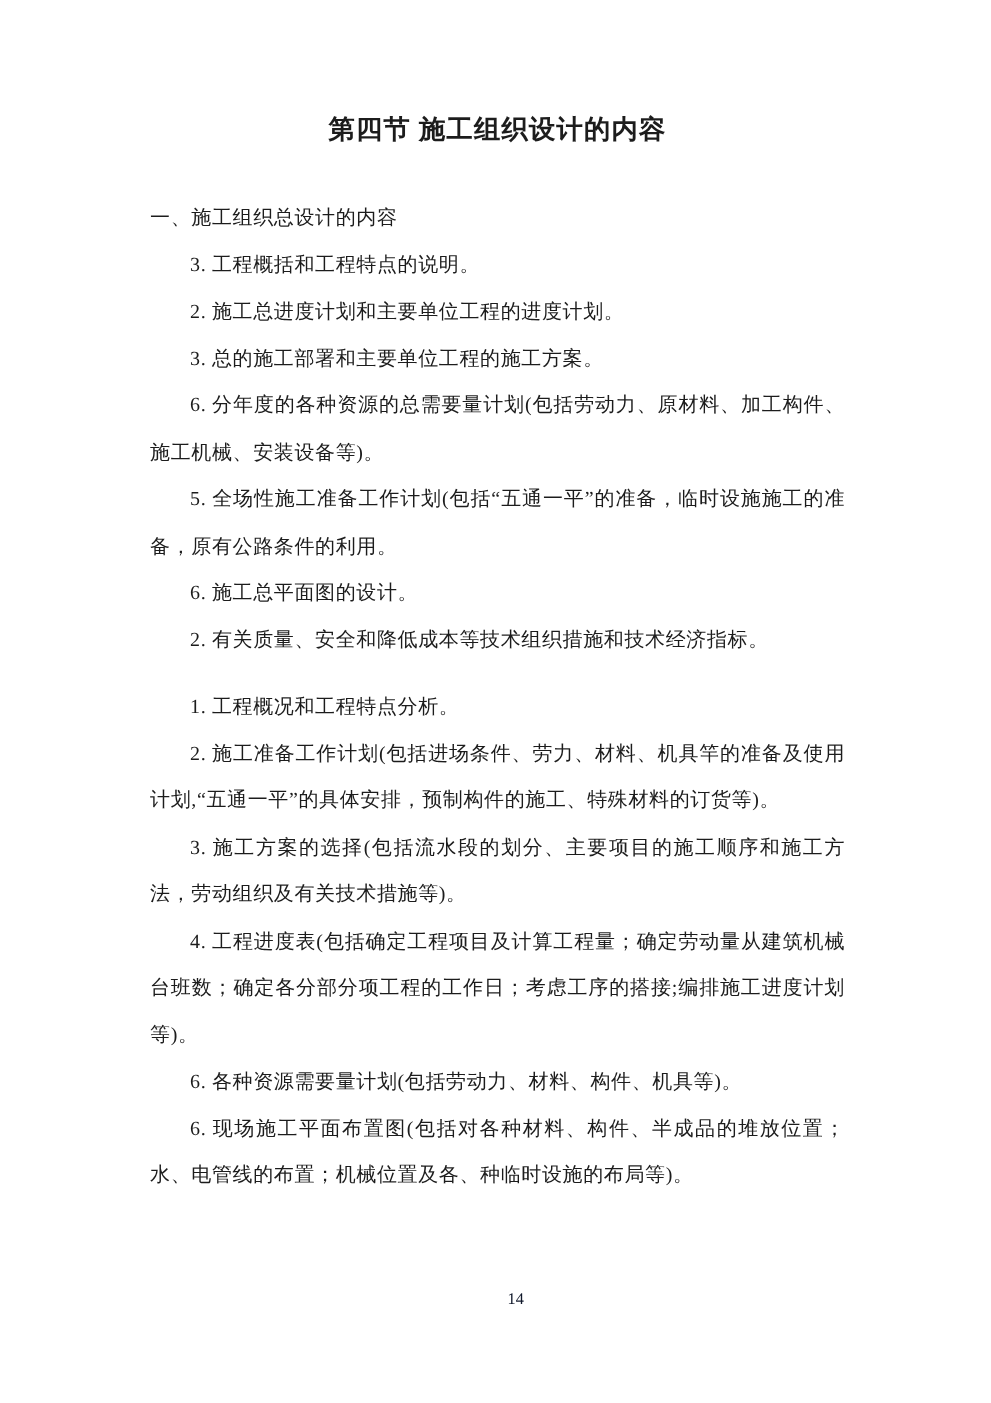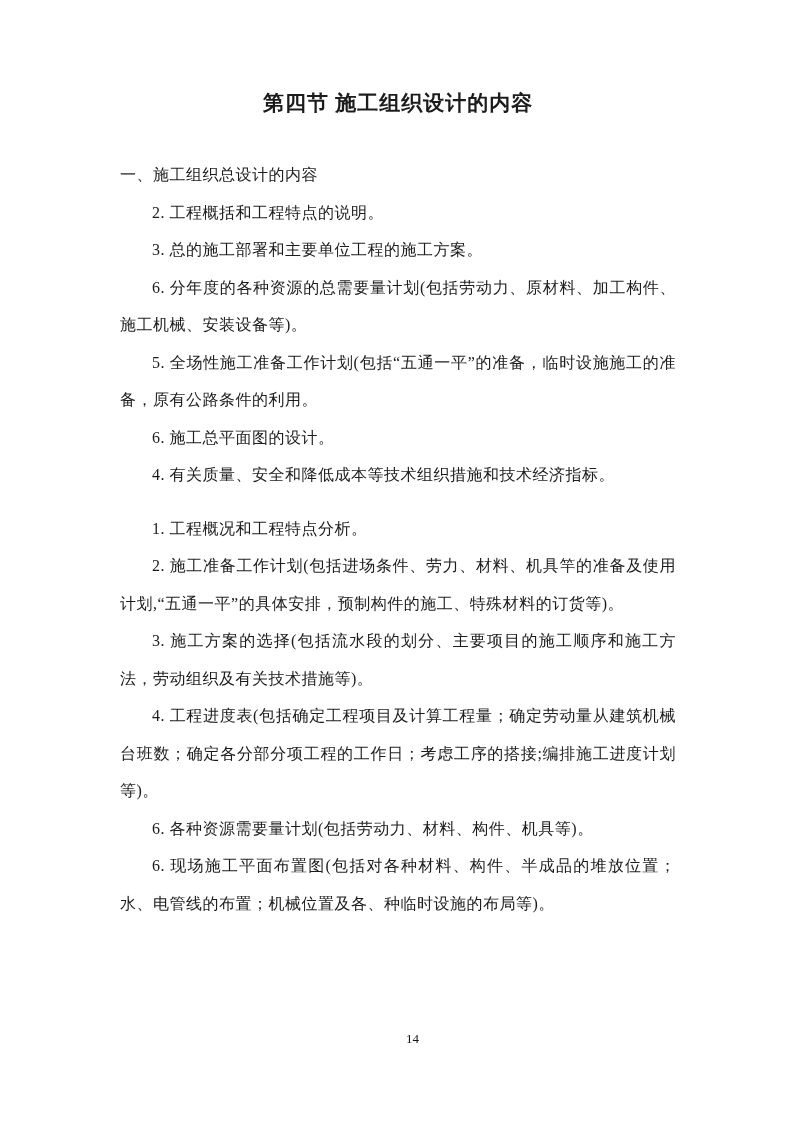--- a/index.html
+++ b/index.html
@@ -64,26 +64,27 @@
 </head>
 <body>
 
 <div class="page">
   <div class="content">
 
     <h1 class="doc-title">第四节 施工组织设计的内容</h1>
 
     <section>
       <p class="section-heading">一、施工组织总设计的内容</p>
-      <p class="item">2. 工程概括和工程特点的说明。</p>
+      <p class="item">3. 工程概括和工程特点的说明。</p>
+      <p class="item">2. 施工总进度计划和主要单位工程的进度计划。</p>
       <p class="item">3. 总的施工部署和主要单位工程的施工方案。</p>
       <p class="item">6. 分年度的各种资源的总需要量计划(包括劳动力、原材料、加工构件、施工机械、安装设备等)。</p>
       <p class="item">5. 全场性施工准备工作计划(包括“五通一平”的准备，临时设施施工的准备，原有公路条件的利用。</p>
       <p class="item">6. 施工总平面图的设计。</p>
-      <p class="item">4. 有关质量、安全和降低成本等技术组织措施和技术经济指标。</p>
+      <p class="item">2. 有关质量、安全和降低成本等技术组织措施和技术经济指标。</p>
     </section>
 
     <section class="section-2">
       <p class="item">1. 工程概况和工程特点分析。</p>
       <p class="item">2. 施工准备工作计划(包括进场条件、劳力、材料、机具竿的准备及使用计划,“五通一平”的具体安排，预制构件的施工、特殊材料的订货等)。</p>
       <p class="item">3. 施工方案的选择(包括流水段的划分、主要项目的施工顺序和施工方法，劳动组织及有关技术措施等)。</p>
       <p class="item">4. 工程进度表(包括确定工程项目及计算工程量；确定劳动量从建筑机械台班数；确定各分部分项工程的工作日；考虑工序的搭接;编排施工进度计划等)。</p>
       <p class="item">6. 各种资源需要量计划(包括劳动力、材料、构件、机具等)。</p>
       <p class="item">6. 现场施工平面布置图(包括对各种材料、构件、半成品的堆放位置；水、电管线的布置；机械位置及各、种临时设施的布局等)。</p>
     </section>

